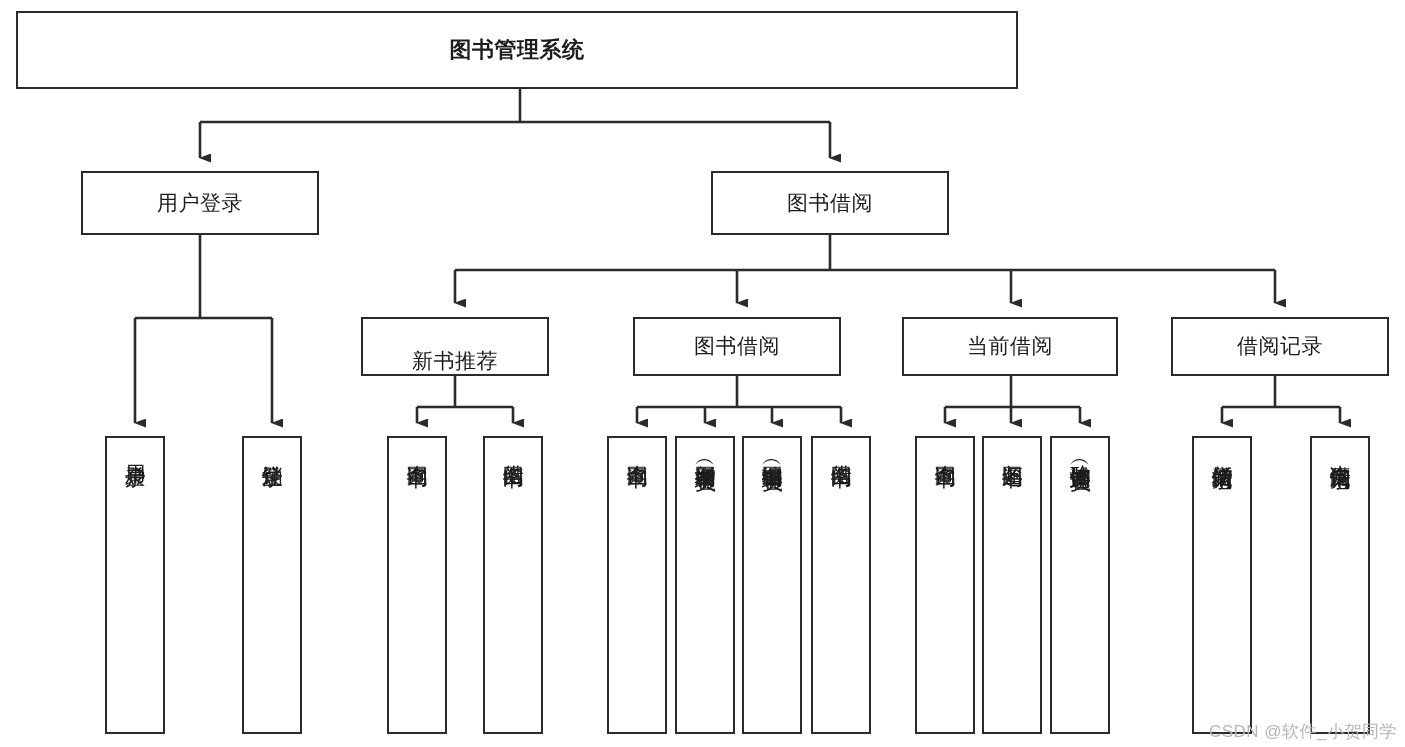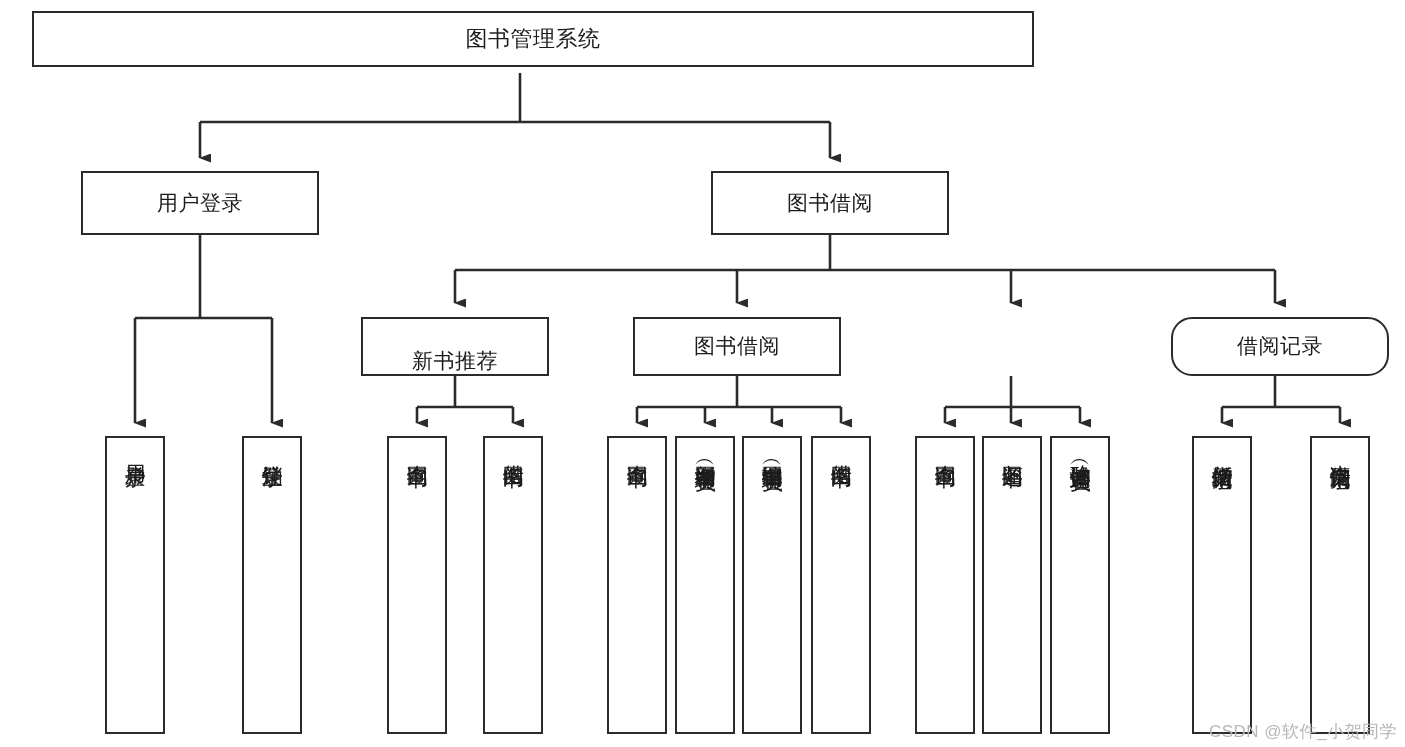--- a/index.html
+++ b/index.html
@@ -120,38 +120,41 @@
       <path d="M1011,407 L1011,423" marker-end="url(#arw)"></path>
       <path d="M1080,407 L1080,423" marker-end="url(#arw)"></path>
 
       <path d="M1275,376 L1275,407"></path>
       <path d="M1222,407 L1340,407"></path>
       <path d="M1222,407 L1222,423" marker-end="url(#arw)"></path>
       <path d="M1340,407 L1340,423" marker-end="url(#arw)"></path>
     </g>
   </svg>
 
-  <div class="node root horiz" style="left:32px; top:11px; width:1002px; height:56px;">
+  <div class="node root horiz" style="left:16px; top:11px; width:1002px; height:78px;font-weight:bold;">
     <span class="label">图书管理系统</span>
   </div>
 
   <div class="node horiz" style="left:81px; top:171px; width:238px; height:64px;">
     <span class="label">用户登录</span>
   </div>
   <div class="node horiz" style="left:711px; top:171px; width:238px; height:64px;">
     <span class="label">图书借阅</span>
   </div>
 
   <div class="node horiz" style="left:361px; top:317px; width:188px; height:59px;align-items:flex-end;">
     <span class="label">新书推荐</span>
   </div>
   <div class="node horiz" style="left:633px; top:317px; width:208px; height:59px;">
     <span class="label">图书借阅</span>
   </div>
-  <div class="node horiz" style="left:1171px; top:317px; width:218px; height:59px;border-radius:21px;">
+  <div class="node horiz" style="left:902px; top:317px; width:216px; height:59px;">
+    <span class="label">当前借阅</span>
+  </div>
+  <div class="node horiz" style="left:1171px; top:317px; width:218px; height:59px;">
     <span class="label">借阅记录</span>
   </div>
 
   <div class="node vert" style="left:105px; top:436px; width:60px; height:298px;">
     <span class="label">用户登录</span>
   </div>
   <div class="node vert" style="left:242px; top:436px; width:60px; height:298px;">
     <span class="label">注销登录</span>
   </div>
 

